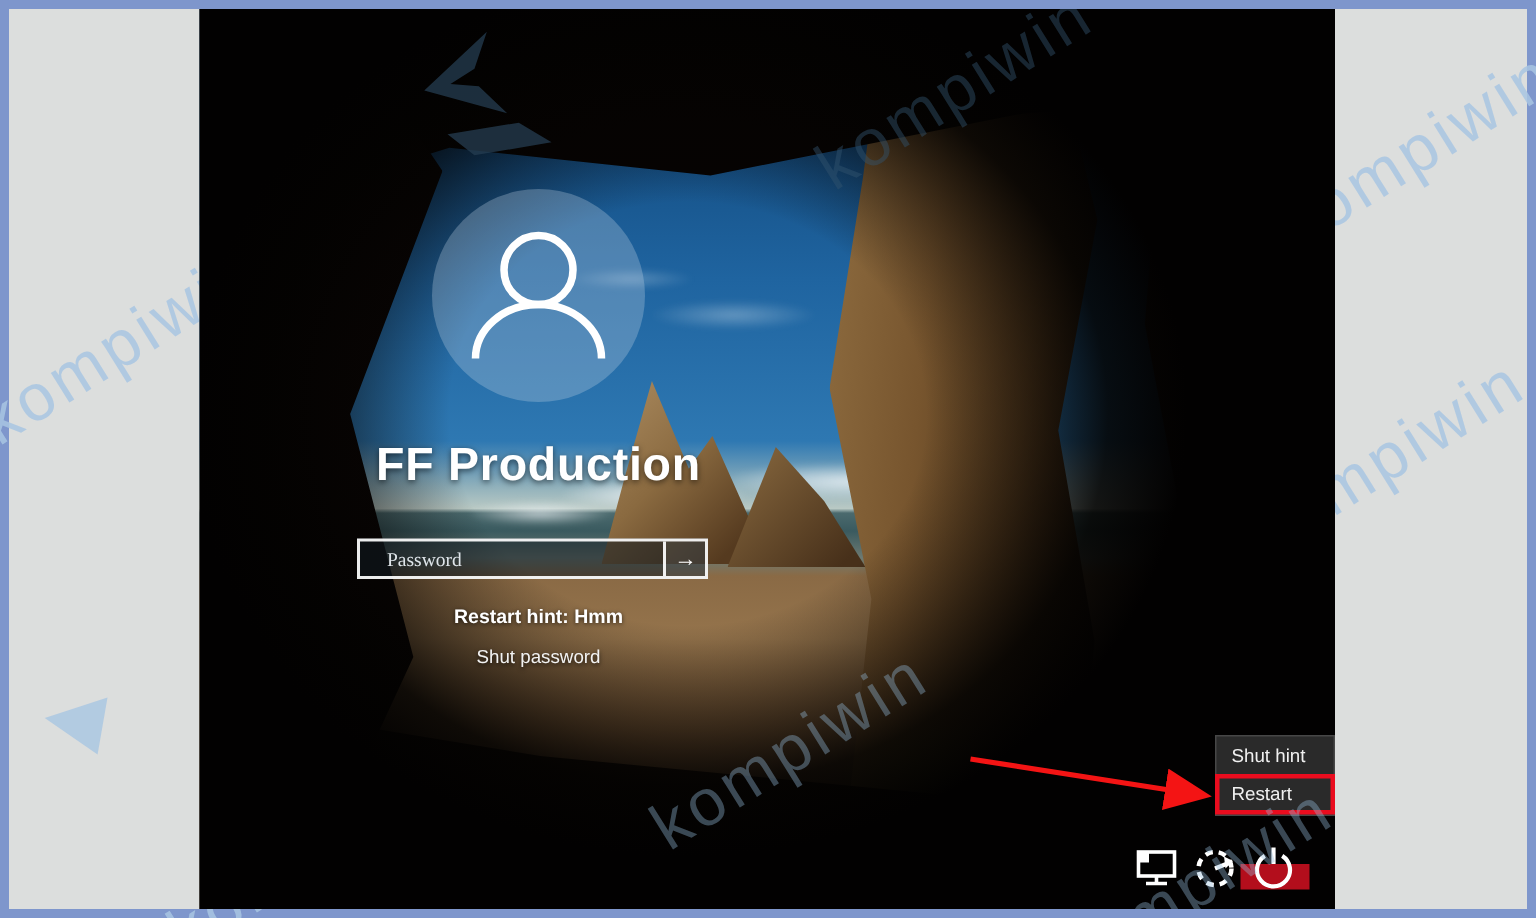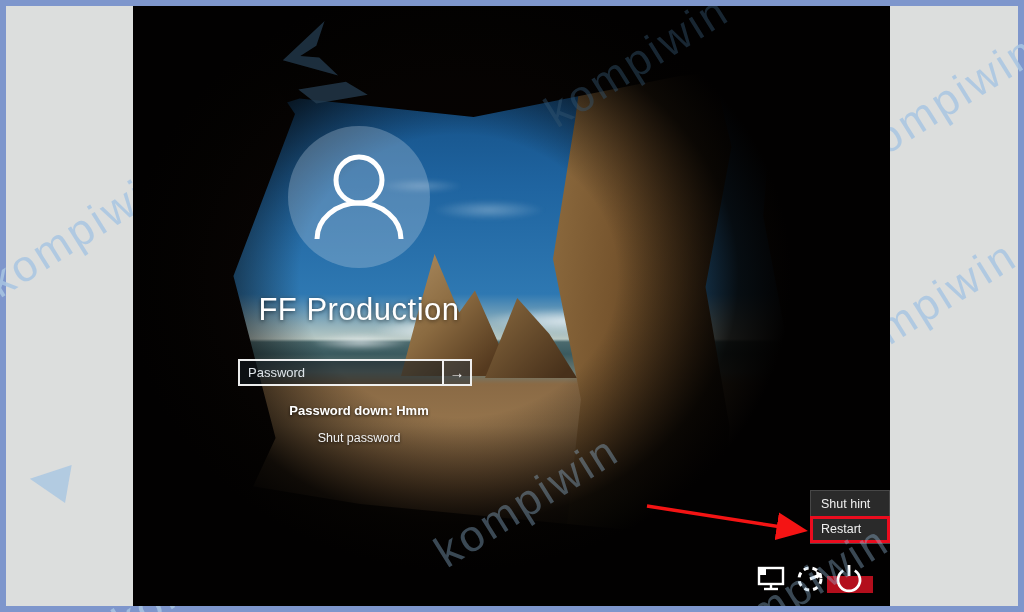--- a/index.html
+++ b/index.html
@@ -48,27 +48,27 @@
       clip-path:polygon(0 18%, 30% 40%, 65% 55%, 100% 46%, 100% 100%, 0 100%); }
   .vignette { position:absolute; inset:0;
       background:radial-gradient(ellipse 50% 56% at 43% 45%, rgba(0,0,0,0) 42%, rgba(5,3,2,.45) 58%, rgba(3,2,1,.9) 74%, #020101 88%); }
 
   
   .avatar { position:absolute; left:155px; top:120px; width:142px; height:142px; border-radius:50%;
       background:rgba(196,213,228,.30); }
   .avatar svg { position:absolute; left:0; top:0; }
 
   .username { position:absolute; left:226px; top:286px; transform:translateX(-50%);
-      color:#fff; font-size:31px; font-weight:400; letter-spacing:.5px; white-space:nowrap;
+      color:#fff; font-size:31px; font-weight:700; letter-spacing:.5px; white-space:nowrap;
       text-shadow:0 1px 4px rgba(0,0,0,.6); }
 
   .pwd-box { position:absolute; left:105px; top:353px; width:234px; height:27px;
       border:2px solid rgba(255,255,255,.92); background:rgba(18,28,34,.55); display:flex; }
   .pwd-input { flex:1; background:transparent; border:none; outline:none; color:#fff;
-      font-size:13px; padding:0 8px; font-family:Liberation Sans, sans-serif; }
+      font-size:13px; padding:0 18px; font-family:Liberation Serif, serif; }
   .pwd-input::placeholder { color:#dfe5ea; opacity:1; }
   .pwd-submit { width:28px; border:none; border-left:2px solid rgba(255,255,255,.92);
       background:rgba(255,255,255,.08); color:#fff; font-size:15px; cursor:pointer; line-height:1; }
 
   .hint { position:absolute; left:226px; top:397px; transform:translateX(-50%); color:#fff;
       font-size:13px; font-weight:700; white-space:nowrap; text-shadow:0 1px 3px rgba(0,0,0,.7); }
   .reset { position:absolute; left:226px; top:425px; transform:translateX(-50%); color:#f2f2f2;
       font-size:12.5px; white-space:nowrap; text-shadow:0 1px 3px rgba(0,0,0,.7); cursor:pointer; }
 
   
@@ -130,21 +130,21 @@
 
     <div class="username">FF Production</div>
 
     <div class="pwd-box">
       <input class="pwd-input" type="password" placeholder="Password" style="">
       <button class="pwd-submit">
         <span>→</span>
       </button>
     </div>
 
-    <div class="hint">Password down: Hmm</div>
+    <div class="hint">Restart hint: Hmm</div>
     <div class="reset">Shut password</div>
 
     <div class="power-menu">
       <div class="menu-item">Shut hint</div>
       <div class="menu-item highlighted">Restart</div>
     </div>
 
     <div class="red-bar"></div>
 
     <div class="tray-icon tray-network">

